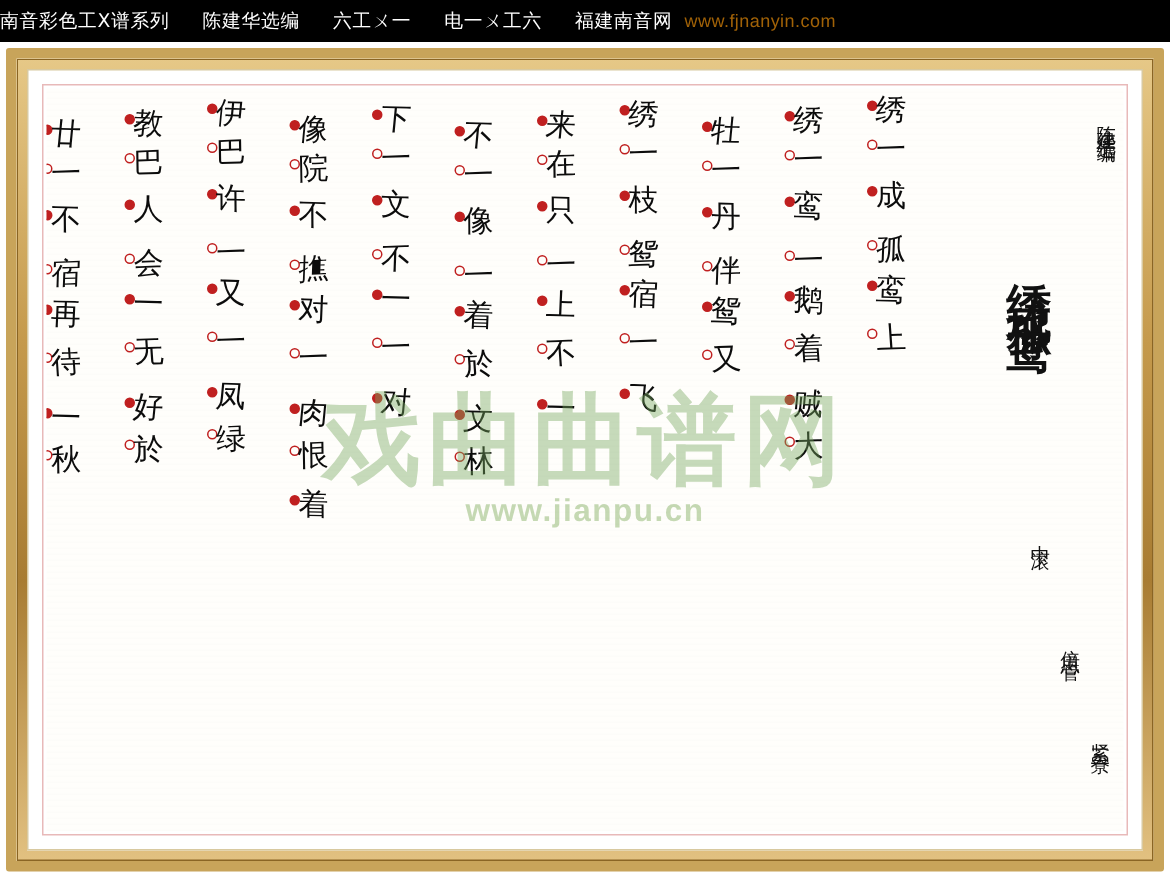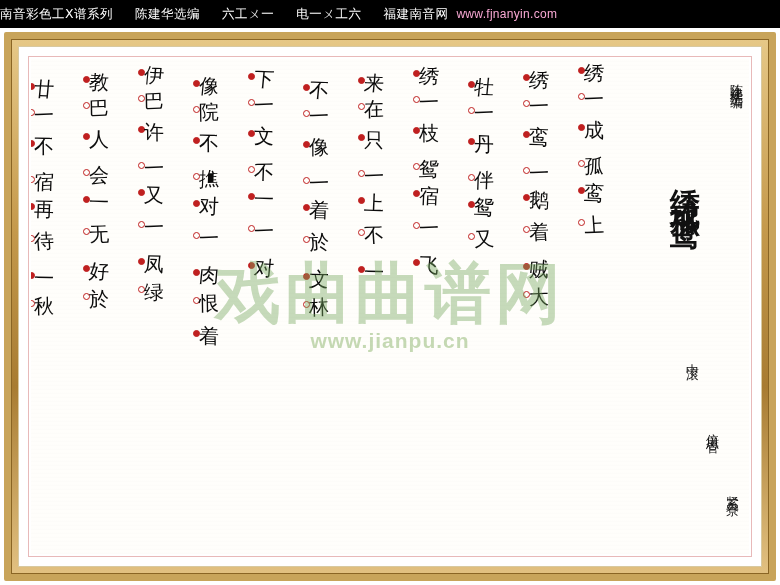--- a/index.html
+++ b/index.html
@@ -40,21 +40,21 @@
     font-family: "DejaVu Sans", sans-serif;
     font-size: 12.5px;
     letter-spacing: 0.5px;
     margin-right: 22px;
   }
   .hdr-seg.site {
     color: #ffffff;
     margin-right: 8px;
   }
   .hdr-seg.url {
-    color: #f9a8d4;
+    color: #a16207;
     font-family: "Liberation Sans", sans-serif;
     font-size: 12px;
     letter-spacing: 0.3px;
     margin-right: 0;
   }
 
   
   #frame-outer {
     position: absolute;
     left: 4px;

